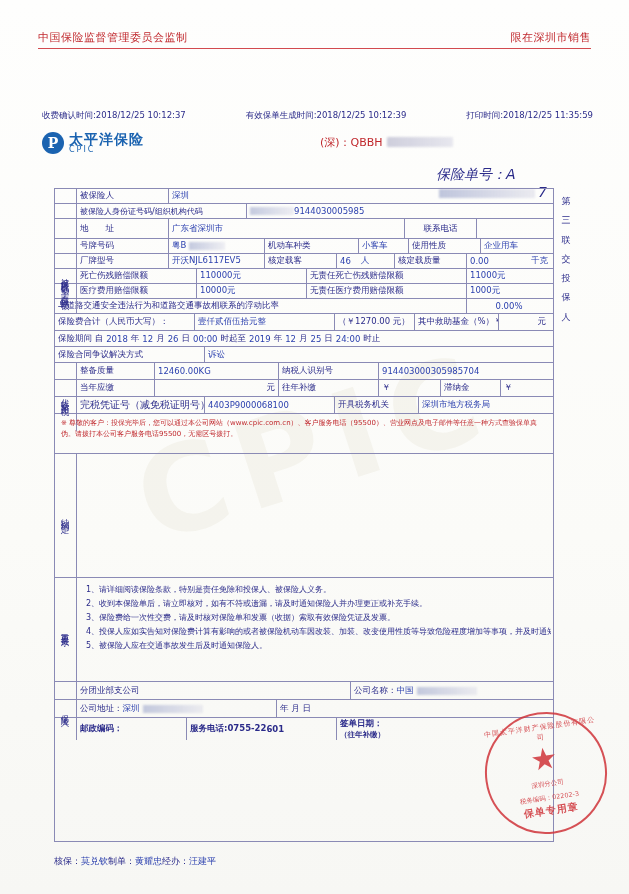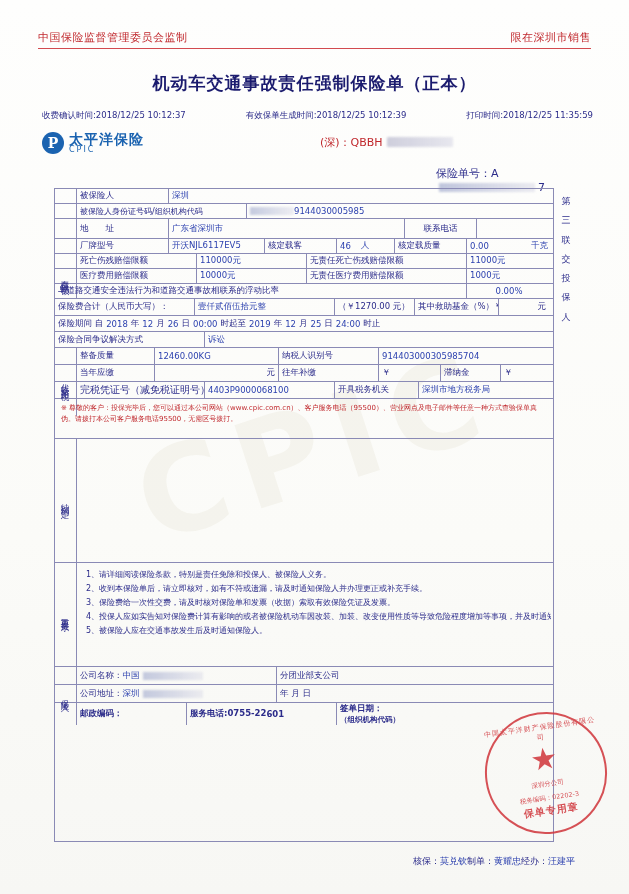--- a/index.html
+++ b/index.html
@@ -59,21 +59,21 @@
   .logo-en{font-size:8px;color:#1b63b0;letter-spacing:2px;}
   .qbbh{
     position:absolute;left:278px;top:3px;font-size:11px;color:#c0282d;
   }
   .qbbh .blur{
     display:inline-block;width:66px;height:10px;vertical-align:-1px;
     background:linear-gradient(90deg,rgba(190,190,210,.75),rgba(210,210,225,.5));
     filter:blur(1.2px);margin-left:4px;border-radius:1px;
   }
   .policyno{
-    position:absolute;left:394px;top:34px;font-size:11px;color:#2b2b8a;
+    position:absolute;left:394px;top:34px;font-size:14px;color:#2b2b8a;font-style:italic;
   }
   .policyno .blur{
     display:inline-block;width:96px;height:9px;vertical-align:-1px;
     background:linear-gradient(90deg,rgba(150,160,200,.6),rgba(200,200,220,.35));
     filter:blur(1.1px);margin:0 3px;
   }
 
   
   .frame{
     position:absolute;left:54px;top:188px;width:498px;height:652px;
@@ -131,40 +131,39 @@
   }
   .stamp .mid{
     position:absolute;left:0;right:0;top:66px;text-align:center;font-size:6.5px;
   }
   .stamp .bot{
     position:absolute;left:0;right:0;bottom:14px;text-align:center;font-size:10px;font-weight:bold;
     letter-spacing:1px;
   }
   .footer{
     position:absolute;left:54px;right:54px;bottom:26px;
-    display:flex;justify-content:flex-end;
+    display:flex;justify-content:flex-start;
     font-size:9px;color:#2b2b8a;
   }
   .footer .hand{color:#2a3fae;}
   .tiny{font-size:7.5px;}
 </style>
 </head>
 <body>
 
 <div class="page">
 
   <div class="watermark">CPIC</div>
 
   <div class="hdr-line">
     <span>中国保险监督管理委员会监制</span>
     <span>限在深圳市销售</span>
   </div>
   <div class="redbar"></div>
 
-  <div class="title">机动车交通事故责任强制保险单（正本）</div>
 
   <div class="timestrip">
     <span>收费确认时间:2018/12/25 10:12:37</span>
     <span>有效保单生成时间:2018/12/25 10:12:39</span>
     <span>打印时间:2018/12/25 11:35:59</span>
   </div>
 
   <div class="brandrow">
     <div class="logo">
       <div class="logo-mark">P</div>
@@ -209,20 +208,32 @@
     </div>
 
     <div class="row" style="height:20px">
       <div class="cell lbl" style="width:22px"></div>
       <div class="cell lbl" style="width:92px">地　　址</div>
       <div class="cell hand" style="width:236px">广东省深圳市</div>
       <div class="cell lbl center" style="width:72px">联系电话</div>
       <div class="cell" style="width:74px"></div>
     </div>
 
+    <div class="row" style="height:15px">
+      <div class="cell vcap" style="width:22px;height:75px;position:relative;border-bottom:none">被保险机动车</div>
+      <div class="cell lbl" style="width:92px">号牌号码</div>
+      <div class="cell hand" style="width:96px">
+          <span>粤B</span>
+          <span class="blurtxt" style="width:36px;margin-left:3px"></span>
+        </div>
+      <div class="cell lbl" style="width:94px">机动车种类</div>
+      <div class="cell hand" style="width:50px">小客车</div>
+      <div class="cell lbl" style="width:72px">使用性质</div>
+      <div class="cell hand" style="width:70px">企业用车</div>
+    </div>
 
 
     <div class="row" style="height:15px">
       <div class="cell" style="width:22px"></div>
       <div class="cell lbl" style="width:92px">厂牌型号</div>
       <div class="cell hand" style="width:96px">开沃NJL6117EV5</div>
       <div class="cell lbl" style="width:72px">核定载客</div>
       <div class="cell hand" style="width:58px">
           <span>46</span>
           <span style="margin-left:10px">人</span>
@@ -334,46 +345,46 @@
           <div>2、收到本保险单后，请立即核对，如有不符或遗漏，请及时通知保险人并办理更正或补充手续。</div>
           <div>3、保险费给一次性交费，请及时核对保险单和发票（收据）索取有效保险凭证及发票。</div>
           <div>4、投保人应如实告知对保险费计算有影响的或者被保险机动车因改装、加装、改变使用性质等导致危险程度增加等事项，并及时通知保险人办理批改手续。</div>
           <div>5、被保险人应在交通事故发生后及时通知保险人。</div>
         </div>
       </div>
     </div>
 
     <div class="row" style="height:18px">
       <div class="cell vcap" style="width:22px;height:58px;border-bottom:none">保险人</div>
+      <div class="cell lbl" style="width:274px">分团业部支公司</div>
       <div class="cell lbl" style="width:200px">
           <span>公司名称：</span>
           <span class="hand">中国</span>
           <span class="blurtxt" style="width:60px;margin-left:3px"></span>
         </div>
-      <div class="cell lbl" style="width:274px">分团业部支公司</div>
     </div>
     <div class="row" style="height:18px">
       <div class="cell" style="width:22px"></div>
       <div class="cell lbl" style="width:200px">
           <span>公司地址：</span>
           <span class="hand">深圳</span>
           <span class="blurtxt" style="width:60px;margin-left:3px"></span>
         </div>
       <div class="cell lbl" style="width:274px">年  月  日</div>
     </div>
     <div class="row" style="height:22px">
       <div class="cell" style="width:22px"></div>
       <div class="cell lbl" style="width:110px">邮政编码：</div>
       <div class="cell lbl" style="width:150px">
           <span>服务电话:0755-22</span>
           <span>601</span>
         </div>
       <div class="cell lbl" style="width:214px;flex-direction:column;align-items:flex-start;justify-content:center">
         <span>签单日期：</span>
-        <span class="tiny">（组织机构代码）</span>
+        <span class="tiny">（往年补缴）</span>
       </div>
     </div>
   </div>
 
   <div class="stamp">
     <div class="arc">中国太平洋财产保险股份有限公司</div>
     <div class="star">★</div>
     <div class="mid">深圳分公司</div>
     <div class="mid" style="top:80px">税务编码：02202-3</div>
     <div class="bot">保单专用章</div>

